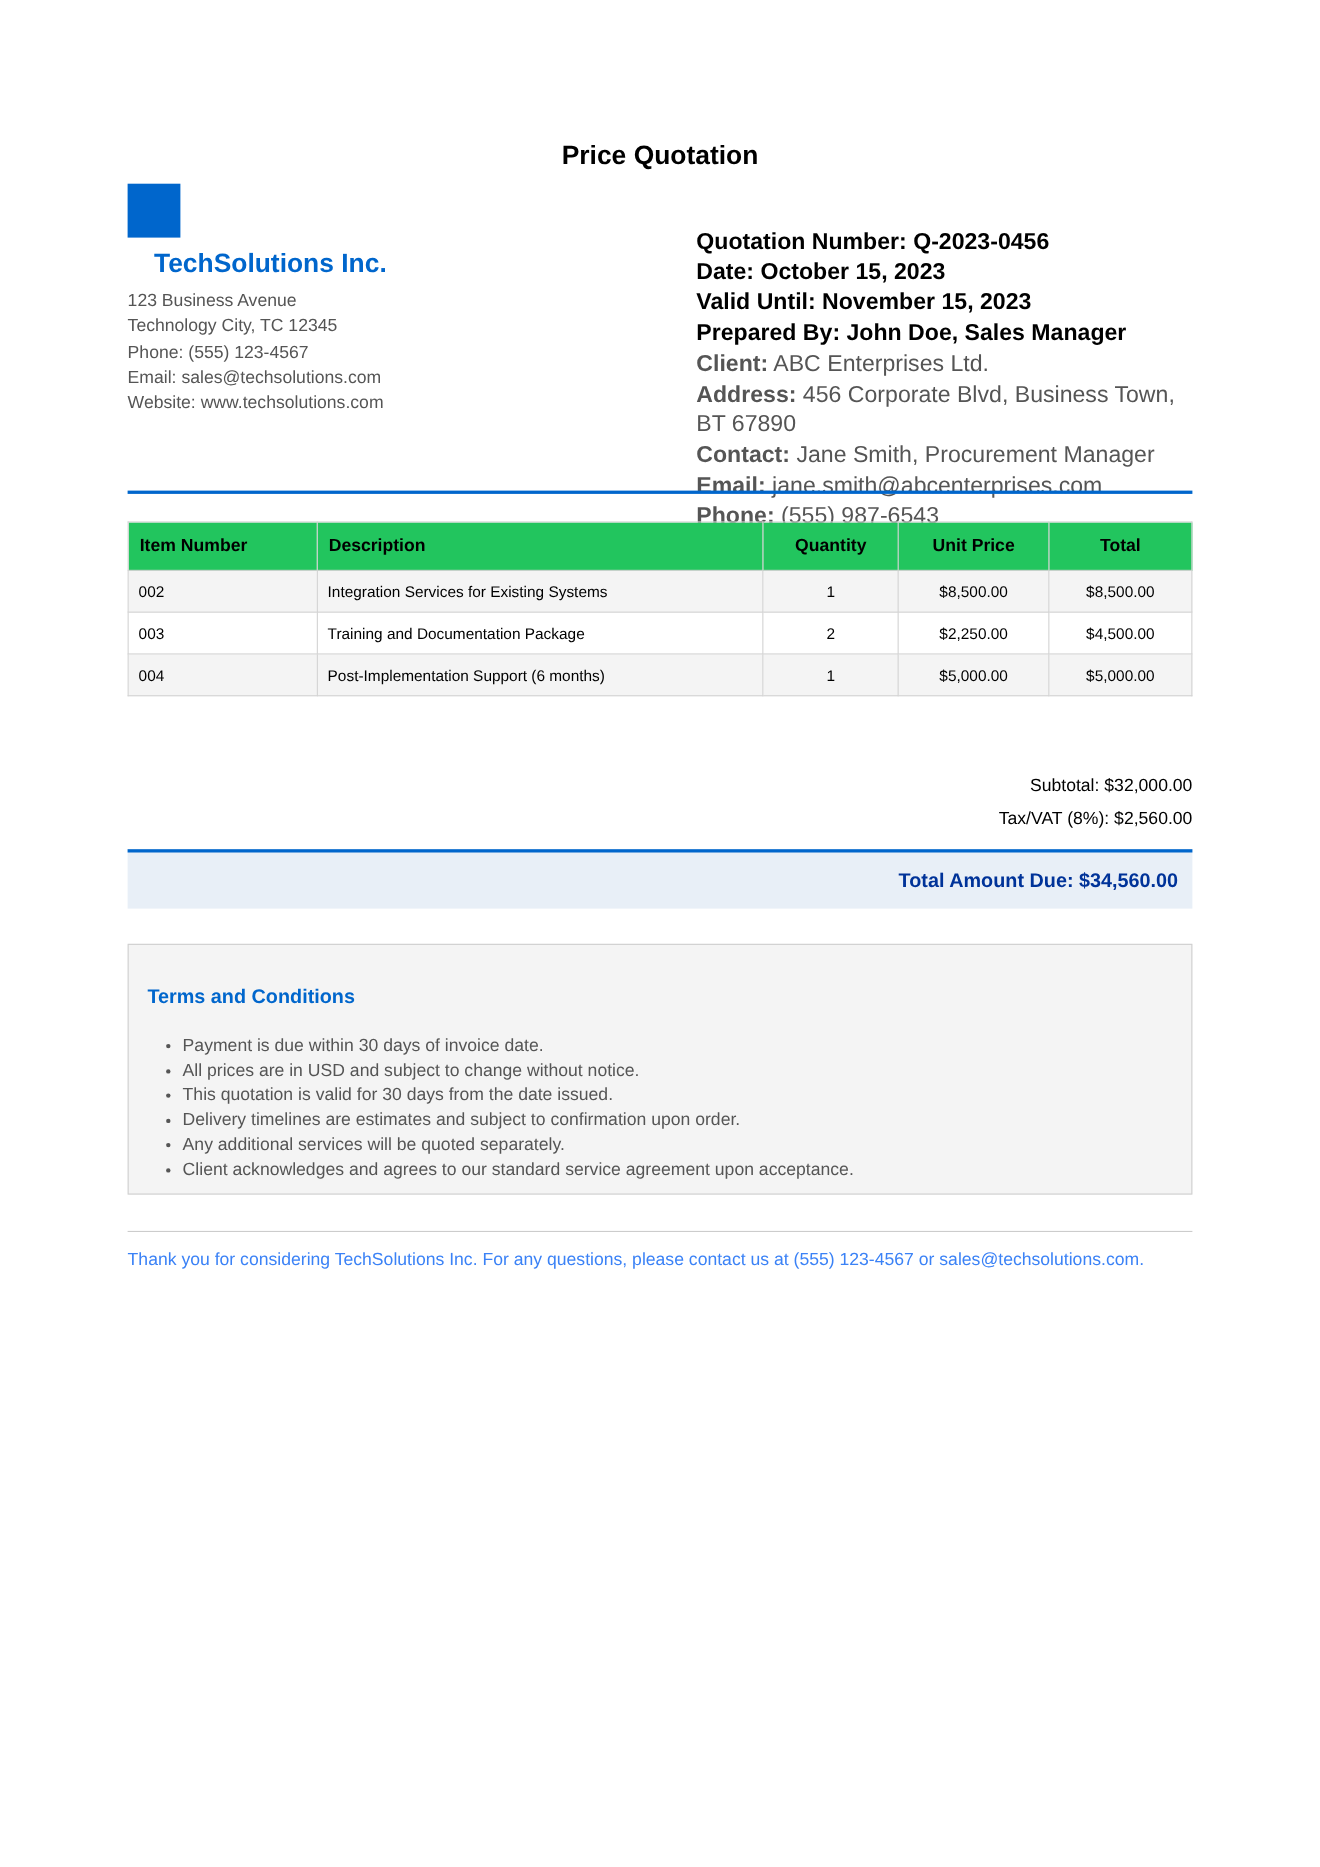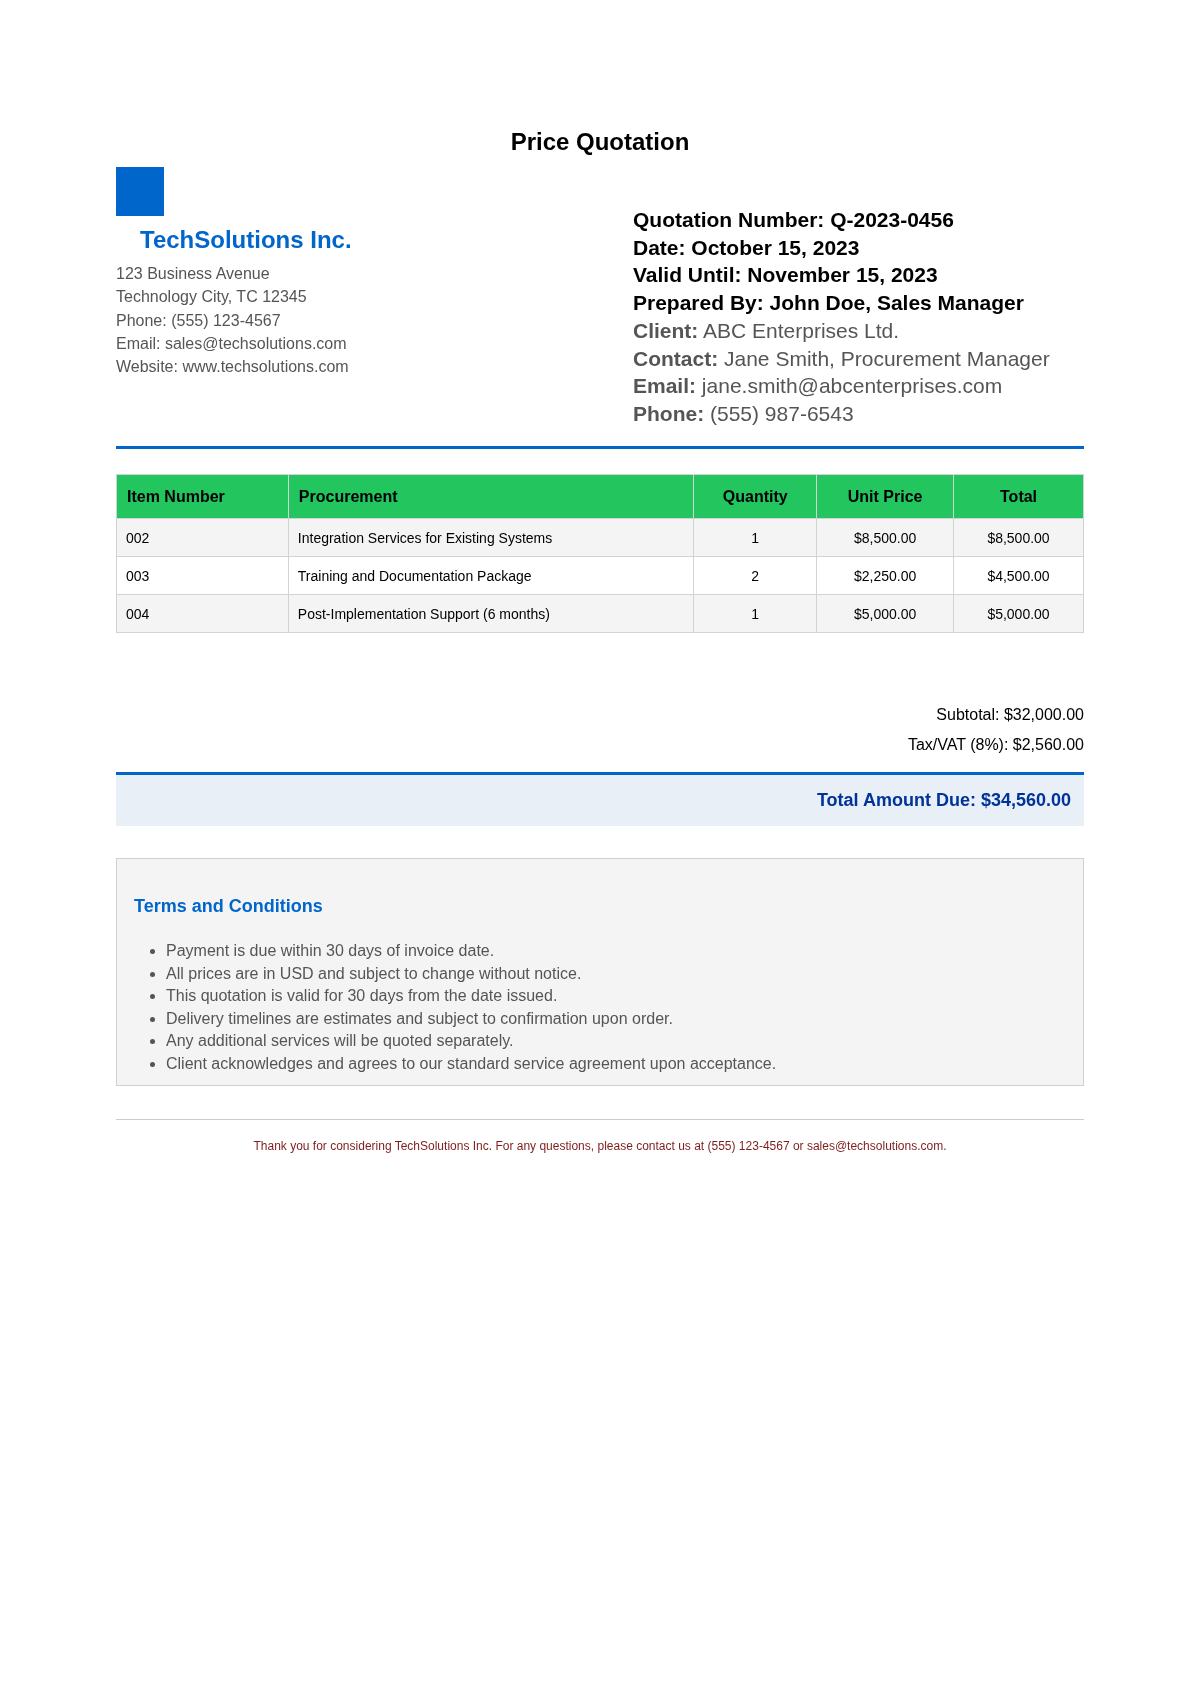--- a/index.html
+++ b/index.html
@@ -19,21 +19,21 @@
   table.items td { height: 37px; padding: 0 9px; }
   table.items tr.even td { background: #f4f4f4; }
   .c { text-align: center !important; }
   .totals { position: absolute; right: 0; top: 700px; font-size: 16px; text-align: right; line-height: 30px; }
   .due { position: absolute; left: 0; top: 772px; width: 968px; height: 54px; background: #e8eff7; border-top: 3px solid #0066cc; box-sizing: border-box; }
   .due span { position: absolute; right: 13px; top: 15px; font-size: 18px; font-weight: bold; color: #003399; }
   .terms { position: absolute; left: 0; top: 858px; width: 968px; height: 228px; background: #f4f4f4; border: 1px solid #cfcfcf; box-sizing: border-box; }
   .terms h3 { position: absolute; left: 17px; top: 36px; margin: 0; font-size: 18px; color: #0066cc; line-height: 22px; }
   .terms ul { position: absolute; left: 16px; top: 81px; margin: 0; padding-left: 33px; font-size: 16px; color: #555; line-height: 22.6px; }
   .rule-grey { position: absolute; left: 0; top: 1119px; width: 968px; height: 1px; background: #cccccc; }
-  .footer { position: absolute; left: 0; top: 1138px; width: 968px; text-align: center; font-size: 12px; color: #7f1d1d; line-height: 16px; }
+  .footer { position: absolute; left: 0; top: 1138px; width: 968px; text-align: left; font-size: 16px; color: #3b82f6; line-height: 16px; }
 </style>
 </head>
 <body>
 
 <div class="page">
   <div class="title">Price Quotation</div>
 
   <div class="logo"></div>
   <div class="company">TechSolutions Inc.</div>
   <div class="company-lines">
@@ -43,39 +43,40 @@
     <div>Email: sales@techsolutions.com</div>
     <div>Website: www.techsolutions.com</div>
   </div>
 
   <div class="meta">
     <div class="strong">Quotation Number: Q-2023-0456</div>
     <div class="strong">Date: October 15, 2023</div>
     <div class="strong">Valid Until: November 15, 2023</div>
     <div class="strong">Prepared By: John Doe, Sales Manager</div>
     <div><span class="lbl">Client:</span><span> ABC Enterprises Ltd.</span></div>
+    <div><span class="lbl">Address:</span><span> 456 Corporate Blvd, Business Town, BT 67890</span></div>
     <div><span class="lbl">Contact:</span><span> Jane Smith, Procurement Manager</span></div>
     <div><span class="lbl">Email:</span><span> jane.smith@abcenterprises.com</span></div>
     <div><span class="lbl">Phone:</span><span> (555) 987-6543</span></div>
   </div>
 
   <div class="rule-blue"></div>
 
   <table class="items">
     <colgroup>
       <col style="width:172px">
         <col style="width:406px">
         <col style="width:123px">
         <col style="width:137px">
         <col style="width:130px">
     </colgroup>
     <thead>
       <tr>
         <th>Item Number</th>
-        <th>Procurement</th>
+        <th>Description</th>
         <th class="c">Quantity</th>
         <th class="c">Unit Price</th>
         <th class="c">Total</th>
       </tr>
     </thead>
     <tbody>
       <tr class="even">
         <td>002</td>
         <td>Integration Services for Existing Systems</td>
         <td class="c">1</td>

